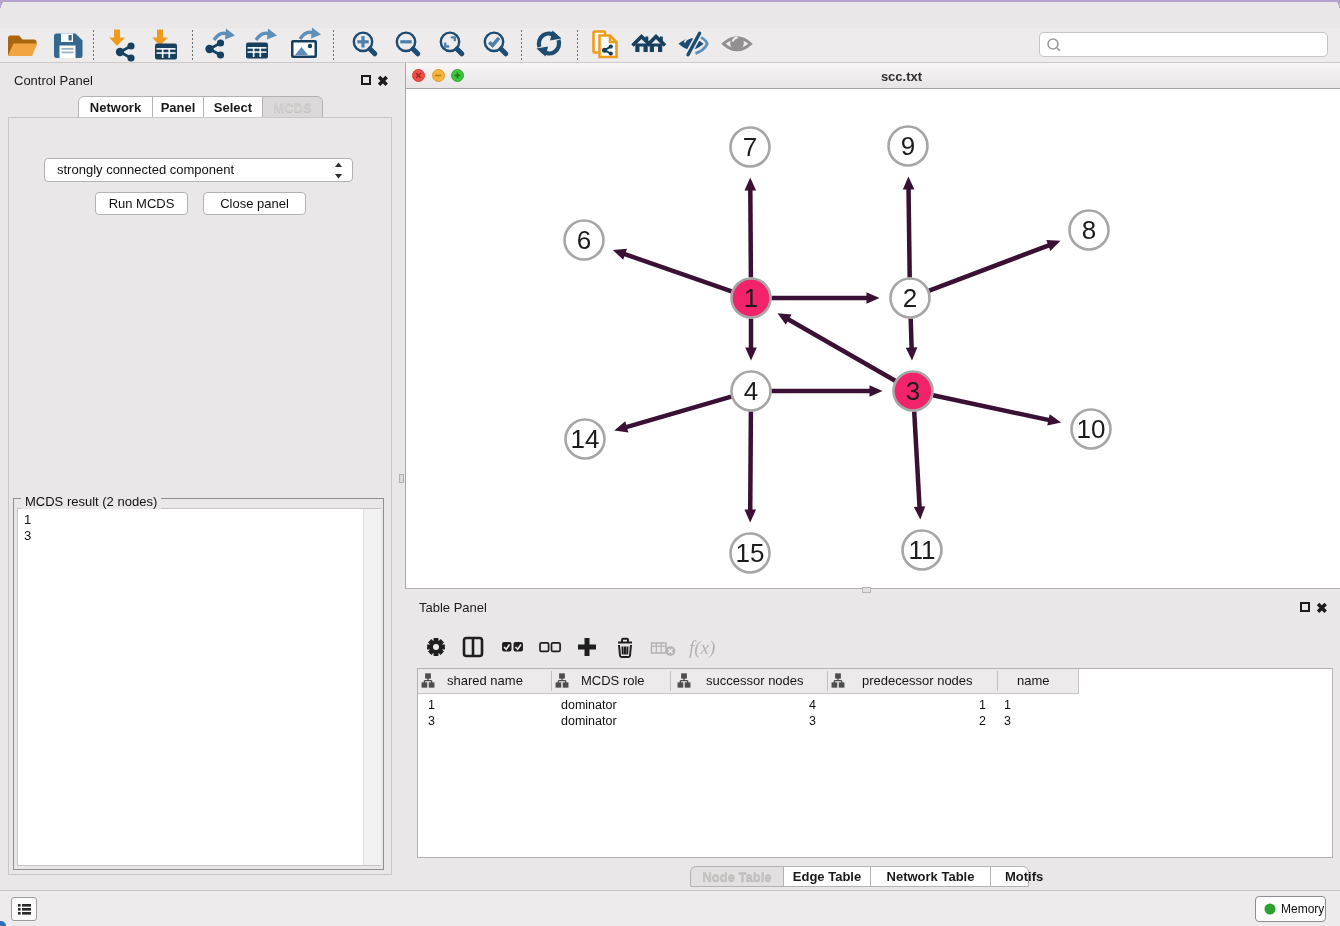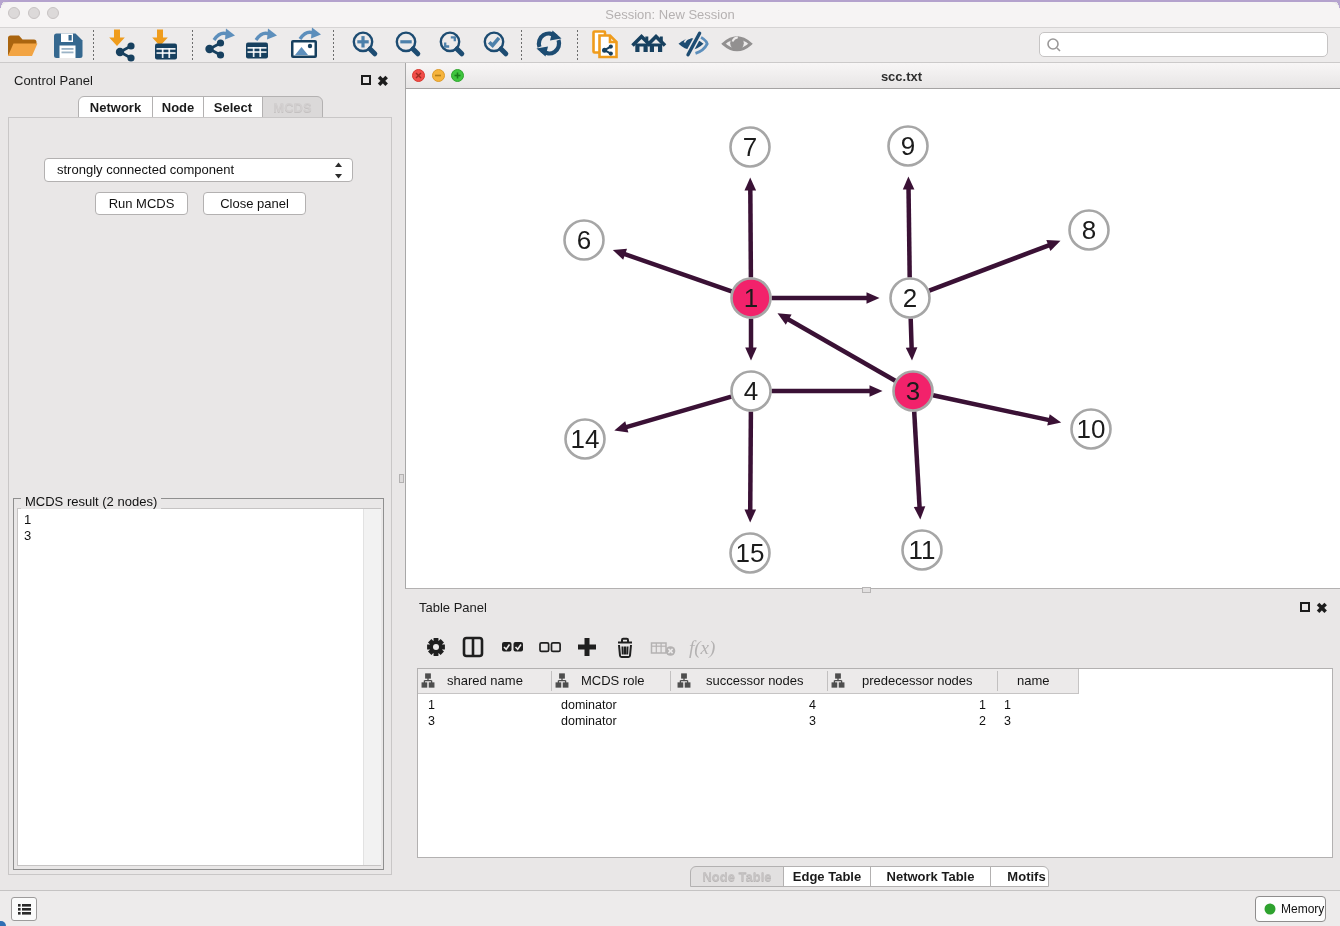--- a/index.html
+++ b/index.html
@@ -70,26 +70,20 @@
        border:1px solid #9d9b9b;border-radius:3px;box-sizing:border-box;}
   #membtn{left:1255px;top:896px;width:71px;height:26px;background:#fdfdfd;
        border:1px solid #8f8d8d;border-radius:4px;box-sizing:border-box;font-size:12px;color:#111;}
 </style>
 </head>
 <body>
 <div id="win" class="abs">
   <div id="ptop" class="abs"></div>
     <div id="pcl" class="abs"></div>
     <div id="pcr" class="abs"></div>
-  <div id="titlebar" class="abs">
-    <div class="abs tl" style="left:8px;background:#dcd9d9;border:1px solid #c7c3c3;"></div>
-    <div class="abs tl" style="left:28px;background:#dcd9d9;border:1px solid #c7c3c3;"></div>
-    <div class="abs tl" style="left:47px;background:#dcd9d9;border:1px solid #c7c3c3;"></div>
-    <div id="wtitle" class="abs">Session: New Session</div>
-  </div>
   <div id="toolbar" class="abs">
     <svg class="abs" style="left:0;top:-1px" width="1340" height="35">
       <path d="M8 29 V11 q0-2.5 2.5-2.5 h8.5 l3.5 4 h11.5 q2.5 0 2.5 2.5 v3 h-22 z" fill="#aa650f"></path>
 <path d="M8 29 l5.5-12.5 h24 l-5.5 12.5 z" fill="#f2a443"></path>
 <path d="M54 9 q0-2.5 2.5-2.5 h19 l7 7 v15 q0 2.5 -2.5 2.5 h-23.5 q-2.5 0 -2.5-2.5 z" fill="#35688f"></path>
 <rect x="61" y="6.5" width="12" height="8.5" fill="#fff"></rect>
         <rect x="68.5" y="8" width="3.2" height="5.5" fill="#35688f"></rect>
 <rect x="59.5" y="18.5" width="16" height="12.5" fill="#fff"></rect>
 <rect x="61.5" y="21" width="12" height="1.8" fill="#9bb3c6"></rect>
         <rect x="61.5" y="24.5" width="12" height="1.8" fill="#9bb3c6"></rect>
@@ -195,21 +189,21 @@
         <circle cx="10" cy="10" r="5" fill="none" stroke="#9a9898" stroke-width="1.6"></circle>
         <line x1="14" y1="14" x2="17" y2="17" stroke="#9a9898" stroke-width="1.6"></line>
       </svg>
     </div>
   </div>
 
   <div id="cp-title" class="abs">Control Panel</div>
   <div class="abs winbtn-sq" style="left:361px;top:75px;"></div>
   <div class="abs winbtn-x" style="left:377px;top:75px;">✖</div>
   <div class="abs cptab" style="left:78px;width:75px;border-radius:6px 0 0 0;">Network</div>
-  <div class="abs cptab" style="left:152px;width:52px;">Node</div>
+  <div class="abs cptab" style="left:152px;width:52px;">Panel</div>
   <div class="abs cptab" style="left:203px;width:60px;">Select</div>
   <div class="abs cptab" style="left:262px;width:61px;background:#dbd9d9;color:#d2cfcf;text-shadow:0 1px 0 #c4c1c1;border-radius:0 6px 0 0;">MCDS</div>
   <div id="tabpane" class="abs"></div>
   <div id="combo" class="abs">strongly connected component
     <svg width="9" height="17" style="position:absolute;right:9px;top:3px">
       <polygon points="4.5,0.5 8,5 1,5" fill="#2c2c2c"></polygon>
       <polygon points="4.5,16.5 8,12 1,12" fill="#2c2c2c"></polygon>
     </svg>
   </div>
   <div class="abs cbtn" style="left:95px;width:93px;">Run MCDS</div>
@@ -381,21 +375,21 @@
     <div class="abs trow" style="left:586px;top:29px;">1</div>
     <div class="abs trow" style="left:10px;top:45px;">3</div>
     <div class="abs trow" style="left:143px;top:45px;">dominator</div>
     <div class="abs trow" style="left:380px;top:45px;width:18px;text-align:right;">3</div>
     <div class="abs trow" style="left:550px;top:45px;width:18px;text-align:right;">2</div>
     <div class="abs trow" style="left:586px;top:45px;">3</div>
   </div>
   <div class="abs btab" style="left:690px;width:94px;background:#e2e0e0;color:#c6c3c3;text-shadow:0 1px 0 #b8b5b5;border-radius:6px 0 0 0;">Node Table</div>
   <div class="abs btab" style="left:783px;width:88px;">Edge Table</div>
   <div class="abs btab" style="left:870px;width:121px;">Network Table</div>
-  <div class="abs btab" style="left:990px;width:59px;border-radius:0 6px 0 0;padding-left:14px;">Motifs</div>
+  <div class="abs btab" style="left:990px;width:39px;border-radius:0 6px 0 0;padding-left:14px;">Motifs</div>
   <div class="abs" style="left:399px;top:474px;width:5px;height:9px;background:#dcdada;border:1px solid #b3b1b1;box-sizing:border-box;"></div>
   <div class="abs" style="left:862px;top:587px;width:9px;height:6px;background:#e2e0e0;border:1px solid #b7b5b5;box-sizing:border-box;"></div>
 
   <div id="statusbar" class="abs"></div>
   <div id="listbtn" class="abs">
     <svg width="24" height="22">
       <g fill="#2a2a2a">
         <rect x="6" y="6" width="2.6" height="2.6"></rect>
           <rect x="10" y="6" width="9" height="2.6"></rect>
         <rect x="6" y="10" width="2.6" height="2.6"></rect>

